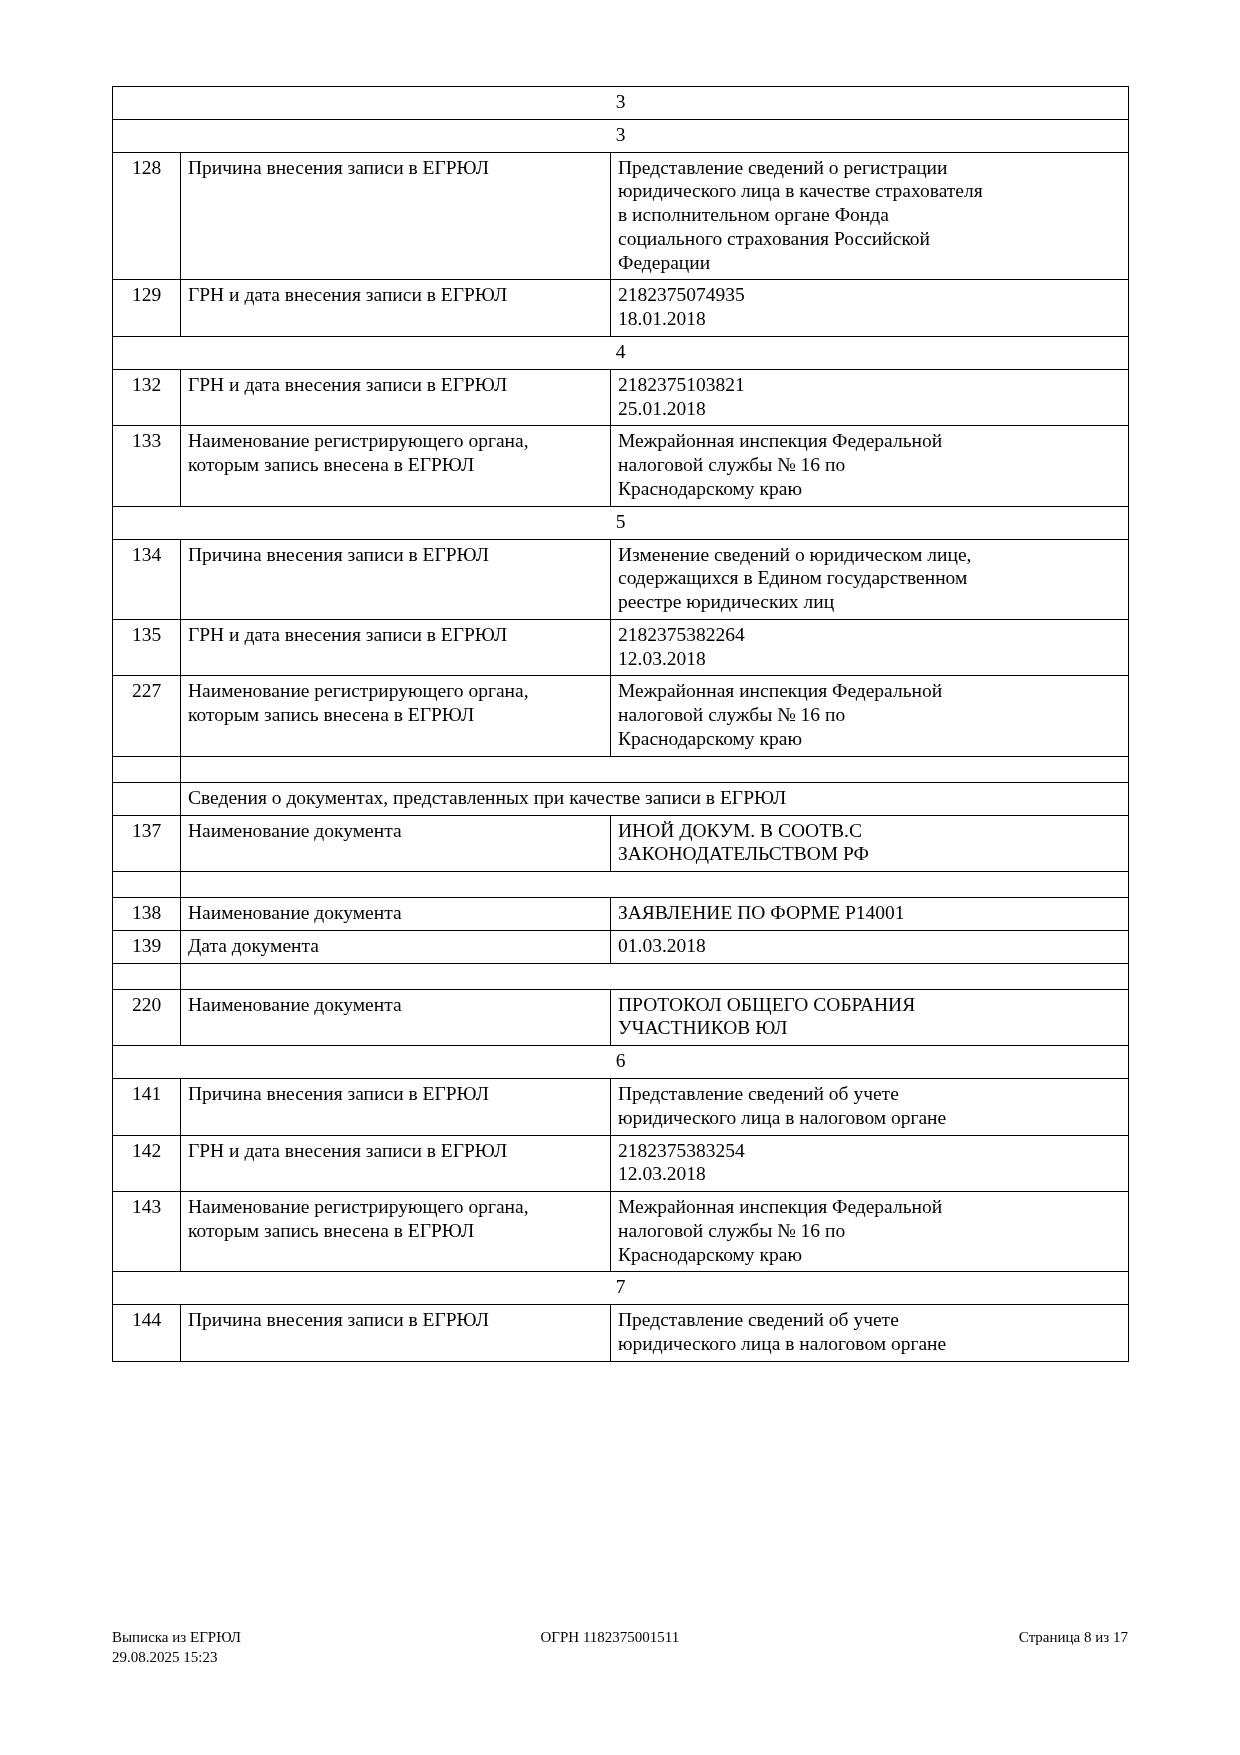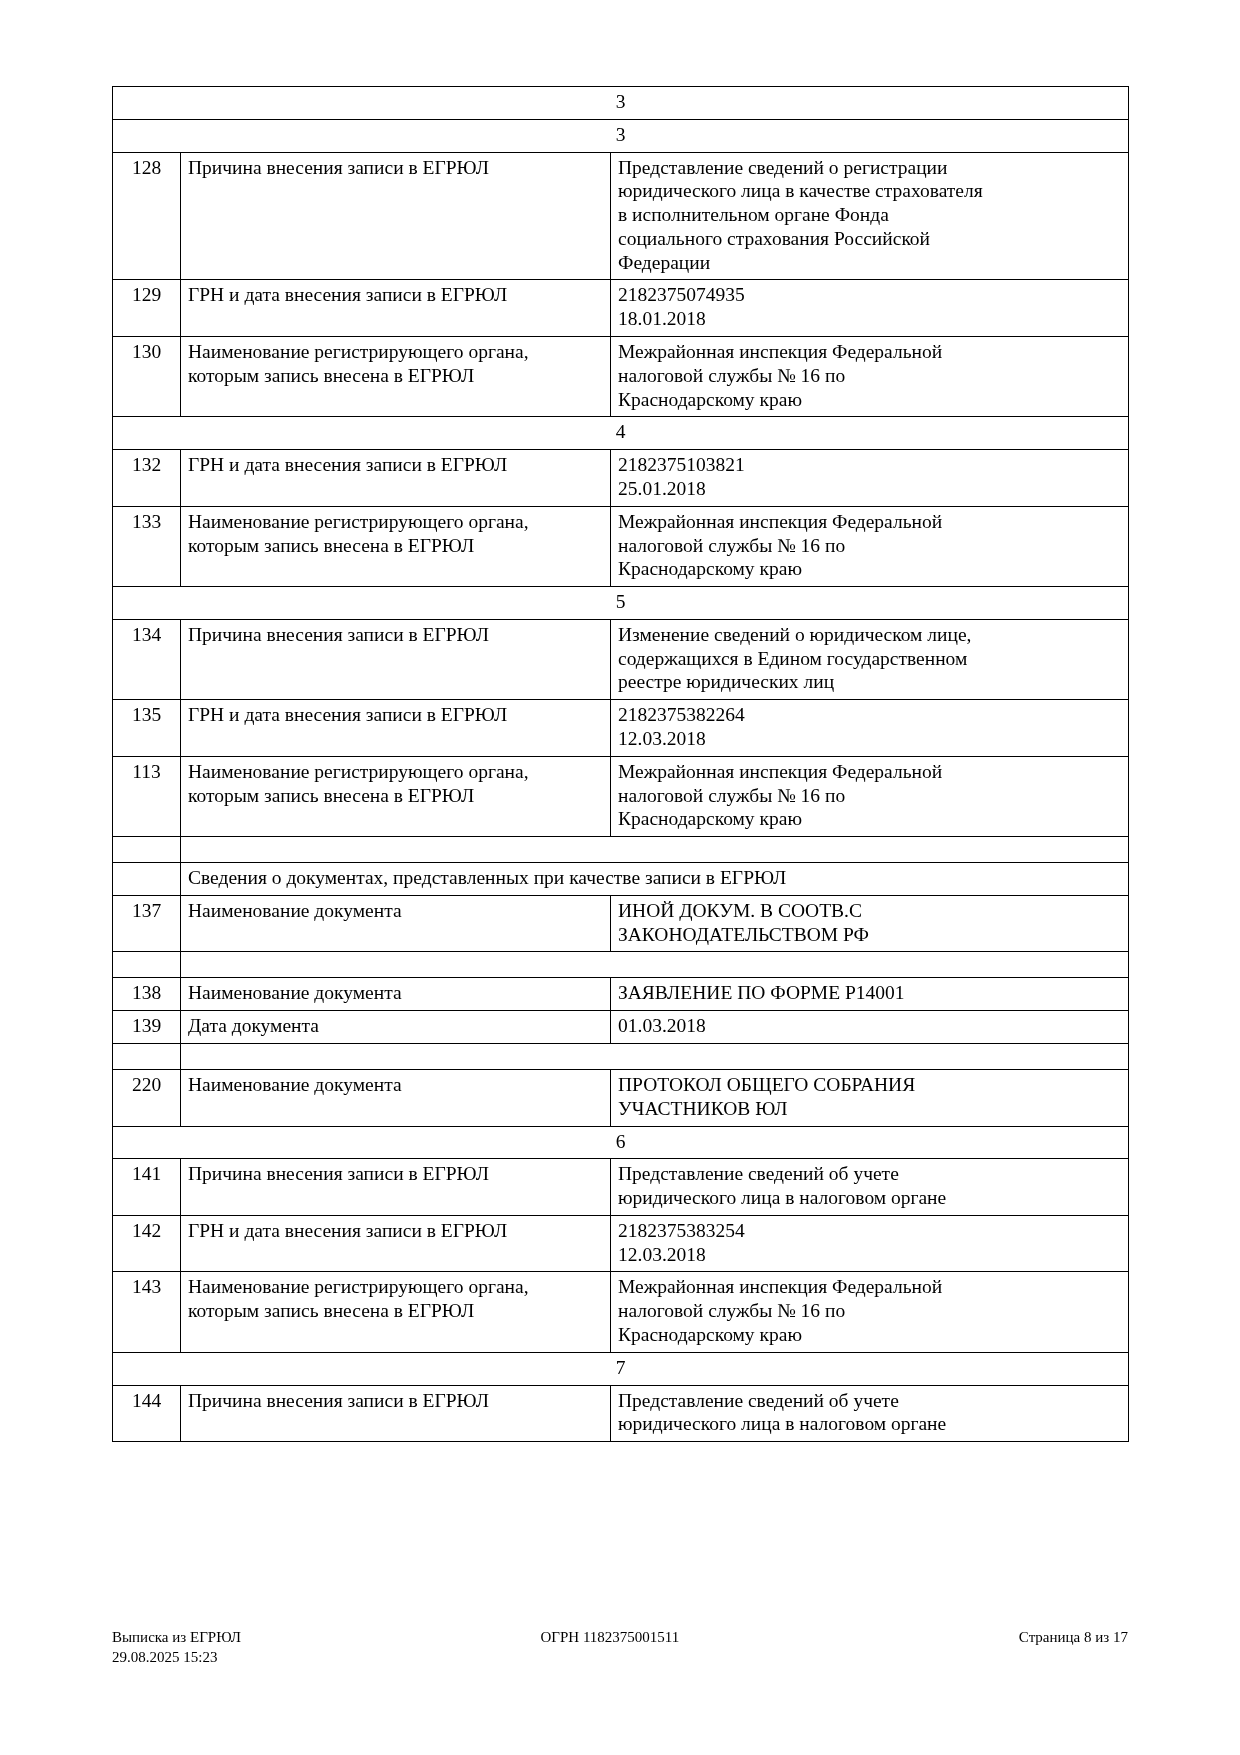--- a/index.html
+++ b/index.html
@@ -99,28 +99,20 @@
 социального страхования Российской
 Федерации</td>
         </tr>
         <tr>
           <td class="num">129</td>
           <td class="nb">ГРН и дата внесения записи в ЕГРЮЛ</td>
           <td class="nb">2182375074935
 18.01.2018</td>
         </tr>
         <tr>
-          <td class="num">130</td>
-          <td class="nb">Наименование регистрирующего органа,
-которым запись внесена в ЕГРЮЛ</td>
-          <td class="nb">Межрайонная инспекция Федеральной
-налоговой службы № 16 по
-Краснодарскому краю</td>
-        </tr>
-        <tr>
           <td class="section" colspan="3">4</td>
         </tr>
         <tr>
           <td class="num">132</td>
           <td class="nb">ГРН и дата внесения записи в ЕГРЮЛ</td>
           <td class="nb">2182375103821
 25.01.2018</td>
         </tr>
         <tr>
           <td class="num">133</td>
@@ -140,21 +132,21 @@
 содержащихся в Едином государственном
 реестре юридических лиц</td>
         </tr>
         <tr>
           <td class="num">135</td>
           <td class="nb">ГРН и дата внесения записи в ЕГРЮЛ</td>
           <td class="nb">2182375382264
 12.03.2018</td>
         </tr>
         <tr>
-          <td class="num">113</td>
+          <td class="num">227</td>
           <td class="nb">Наименование регистрирующего органа,
 которым запись внесена в ЕГРЮЛ</td>
           <td class="nb">Межрайонная инспекция Федеральной
 налоговой службы № 16 по
 Краснодарскому краю</td>
         </tr>
         <tr>
           <td class="spacer-cell"></td>
           <td class="spacer-cell" colspan="2"></td>
         </tr>

